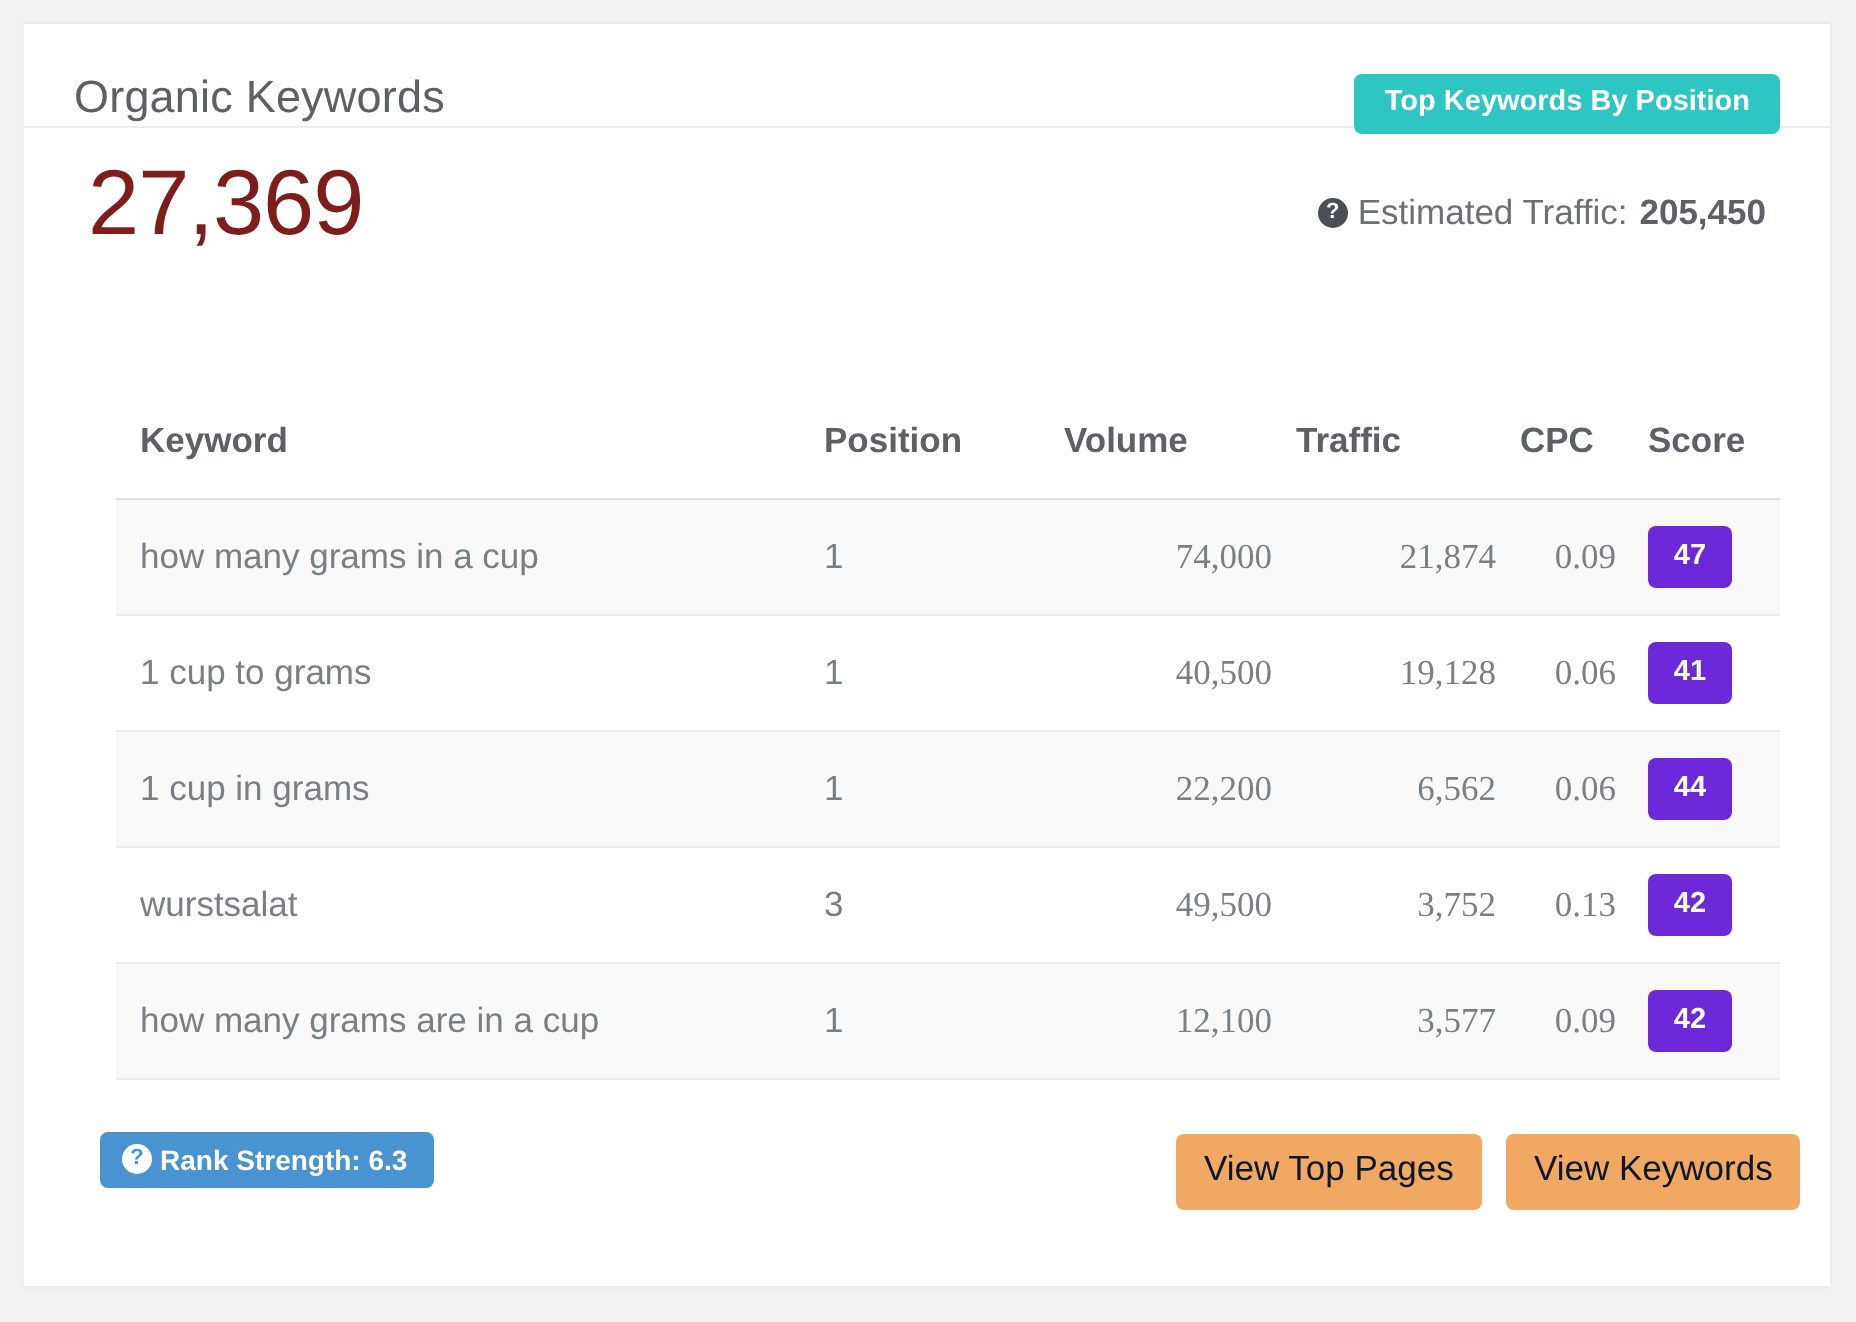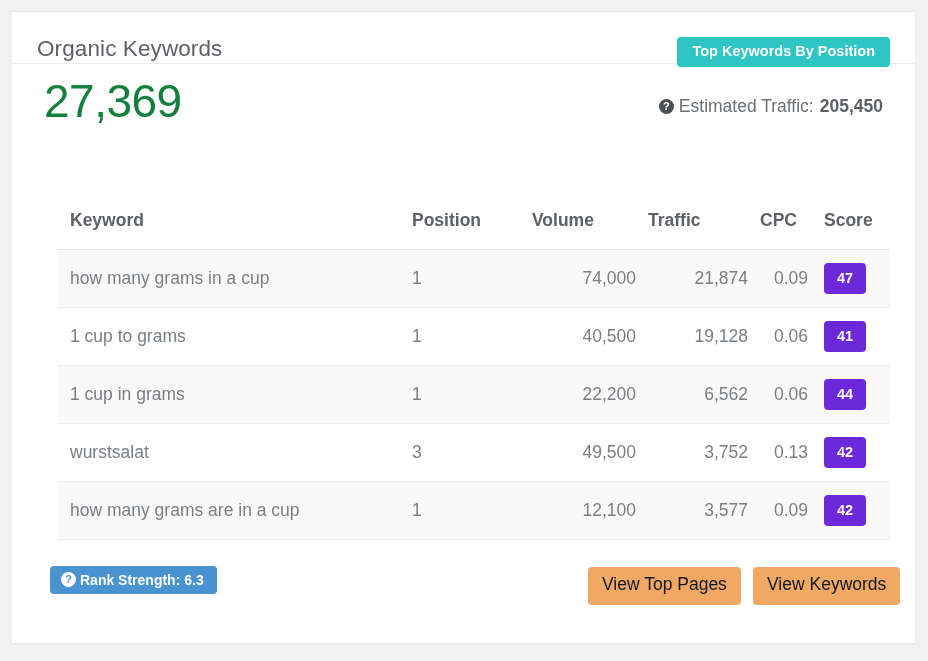--- a/index.html
+++ b/index.html
@@ -65,21 +65,21 @@
   
   .stat-row {
     position: relative;
     height: 86px;
   }
   .big-number {
     position: absolute;
     left: 32px;
     top: 14px;
     font-size: 46px;
-    color: #15803d;
+    color: #7f1d1d;
     font-weight: 400;
     letter-spacing: -0.5px;
     line-height: 1;
   }
   .est-traffic {
     position: absolute;
     right: 32px;
     top: 32px;
     font-size: 17.5px;
     color: #6b7074;
@@ -151,21 +151,21 @@
   .col-volume   { width: 116px; }
   .col-traffic  { width: 112px; }
   .col-cpc      { width: 60px;  }
   .col-score    { width: 72px;  }
 
   td.cell-keyword  { padding-left: 12px; }
   th.cell-keyword  { padding-left: 12px; }
   td.cell-position { padding-left: 4px; }
   td.cell-volume,
   td.cell-traffic,
-  td.cell-cpc { text-align: right; padding-right: 10px; }
+  td.cell-cpc { text-align: right; padding-right: 10px; font-family: Liberation Serif, serif; }
   th.cell-volume,
   th.cell-traffic,
   th.cell-cpc { text-align: left; padding-left: 2px; }
   th.cell-position { padding-left: 4px; }
   th.cell-score { padding-left: 6px; }
 
   .score-badge {
     display: inline-block;
     min-width: 20px;
     background: #6d28d9;

